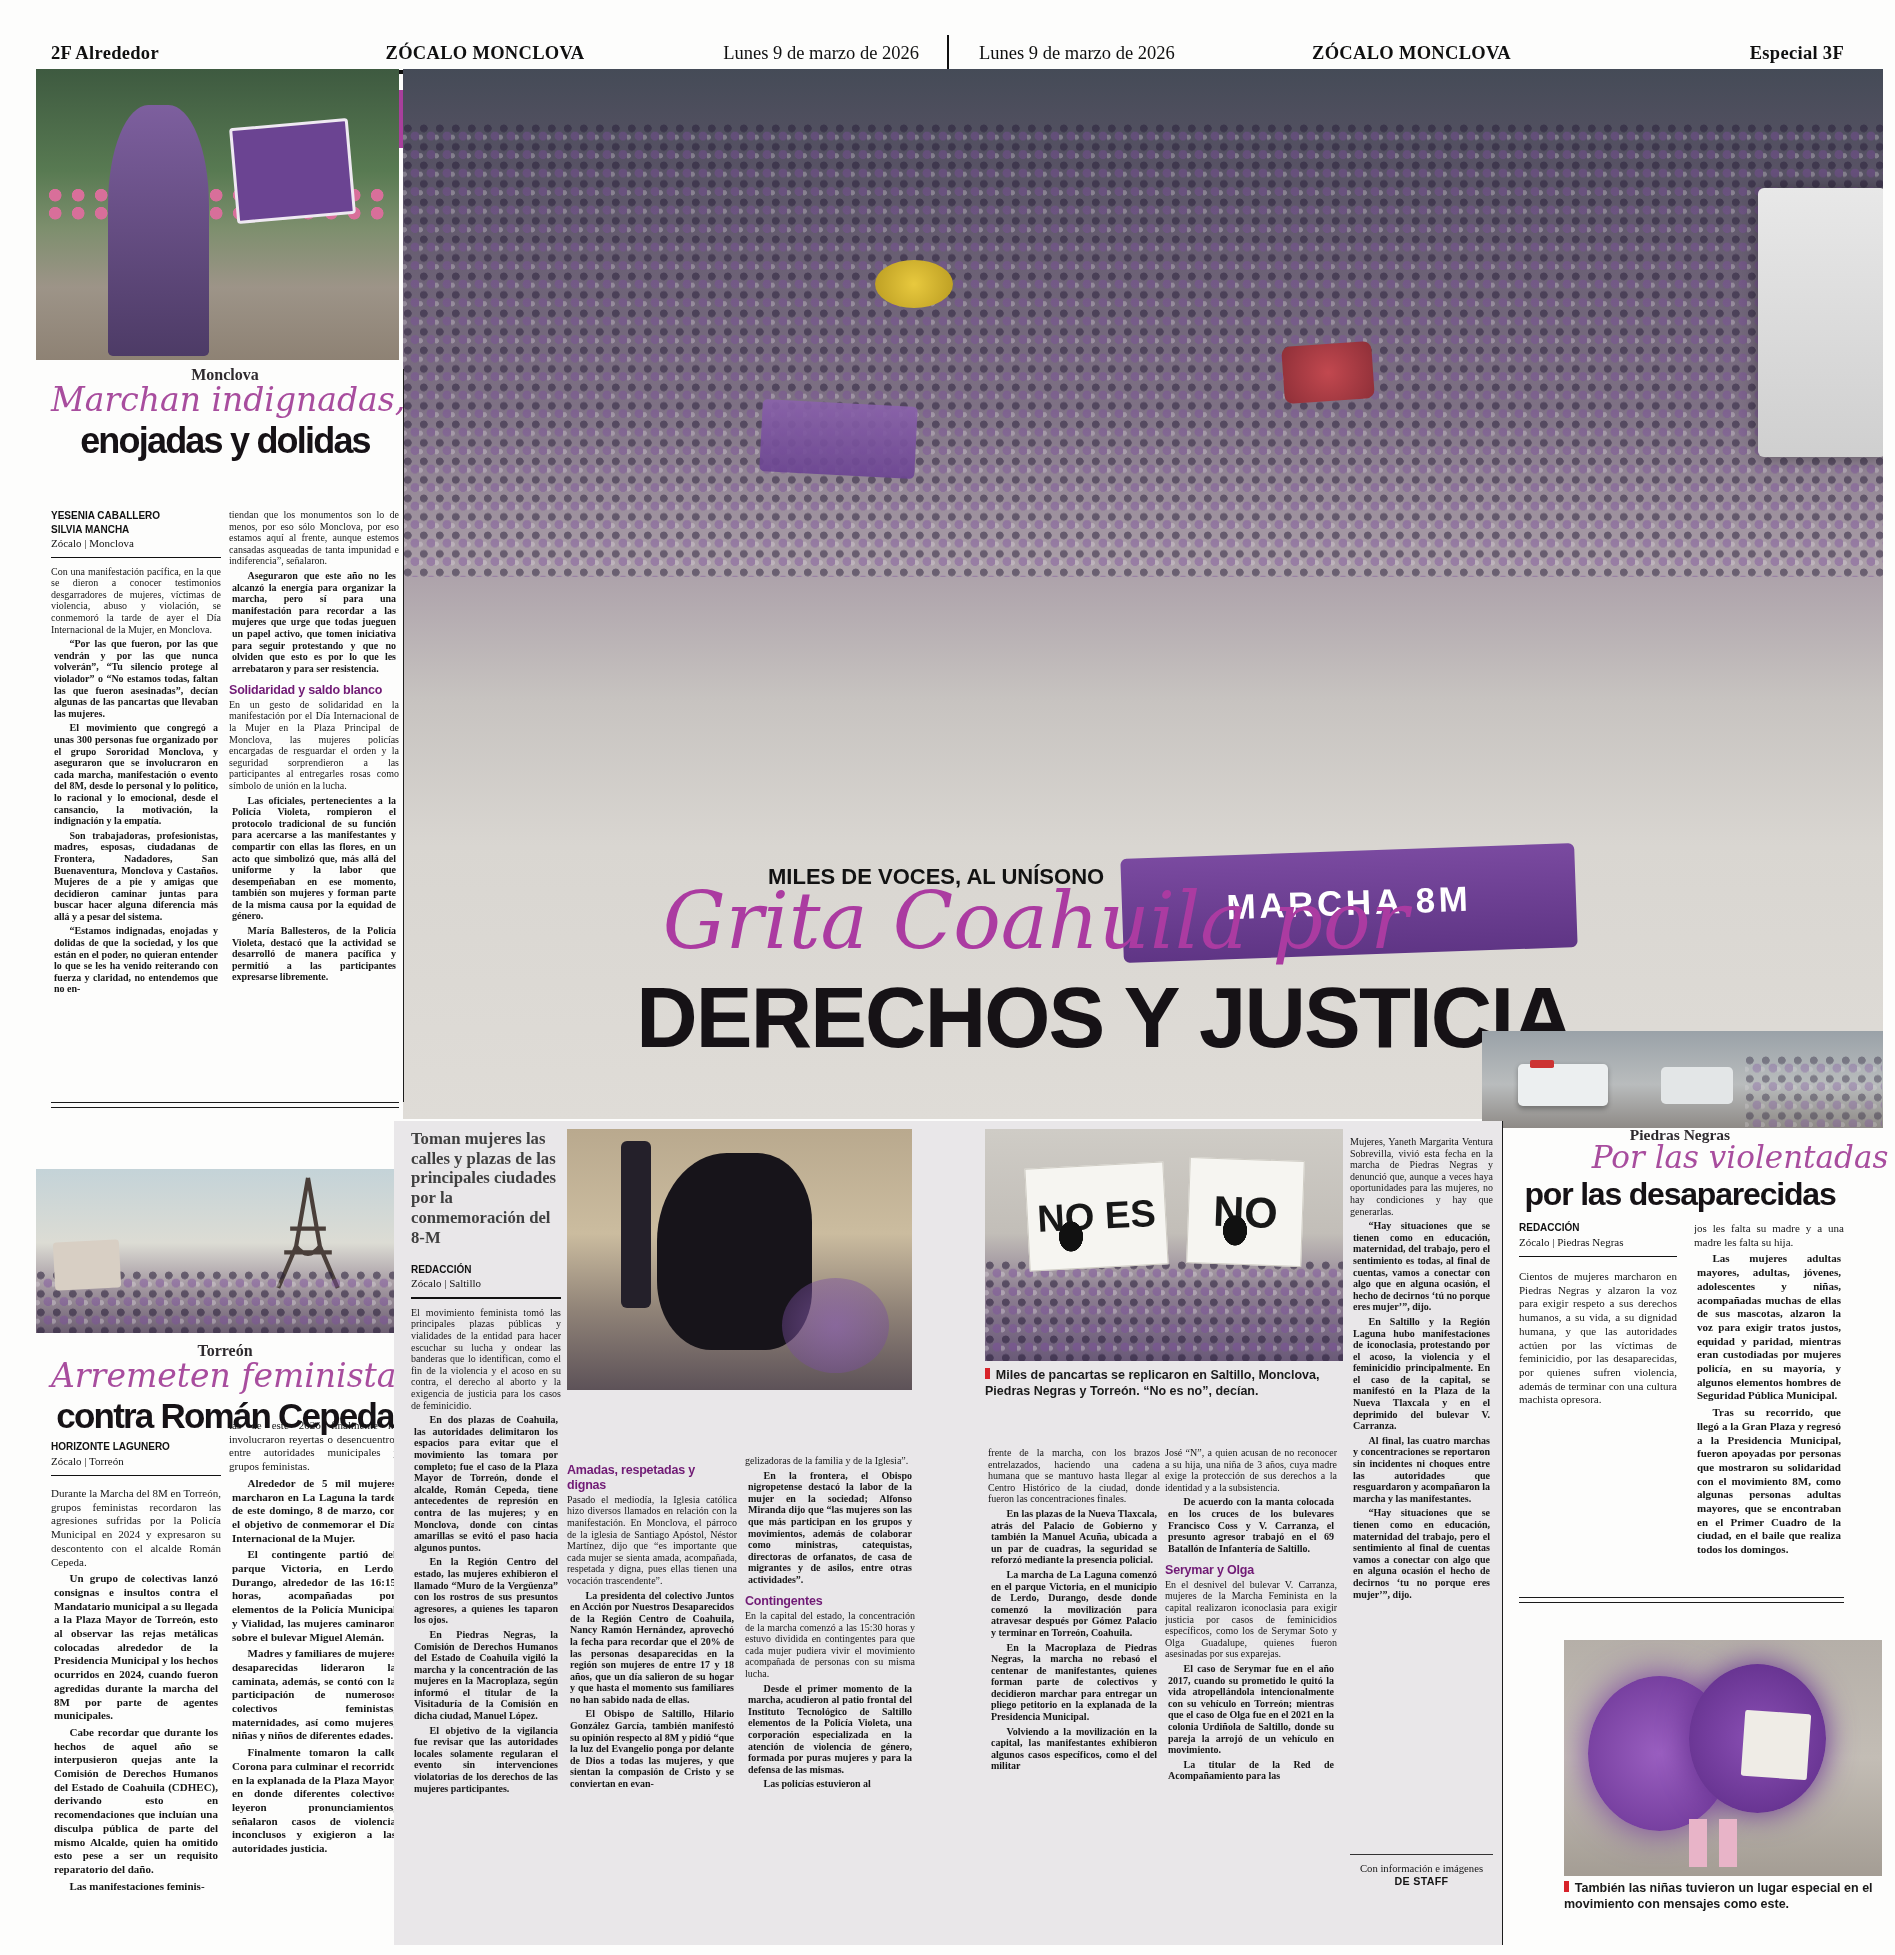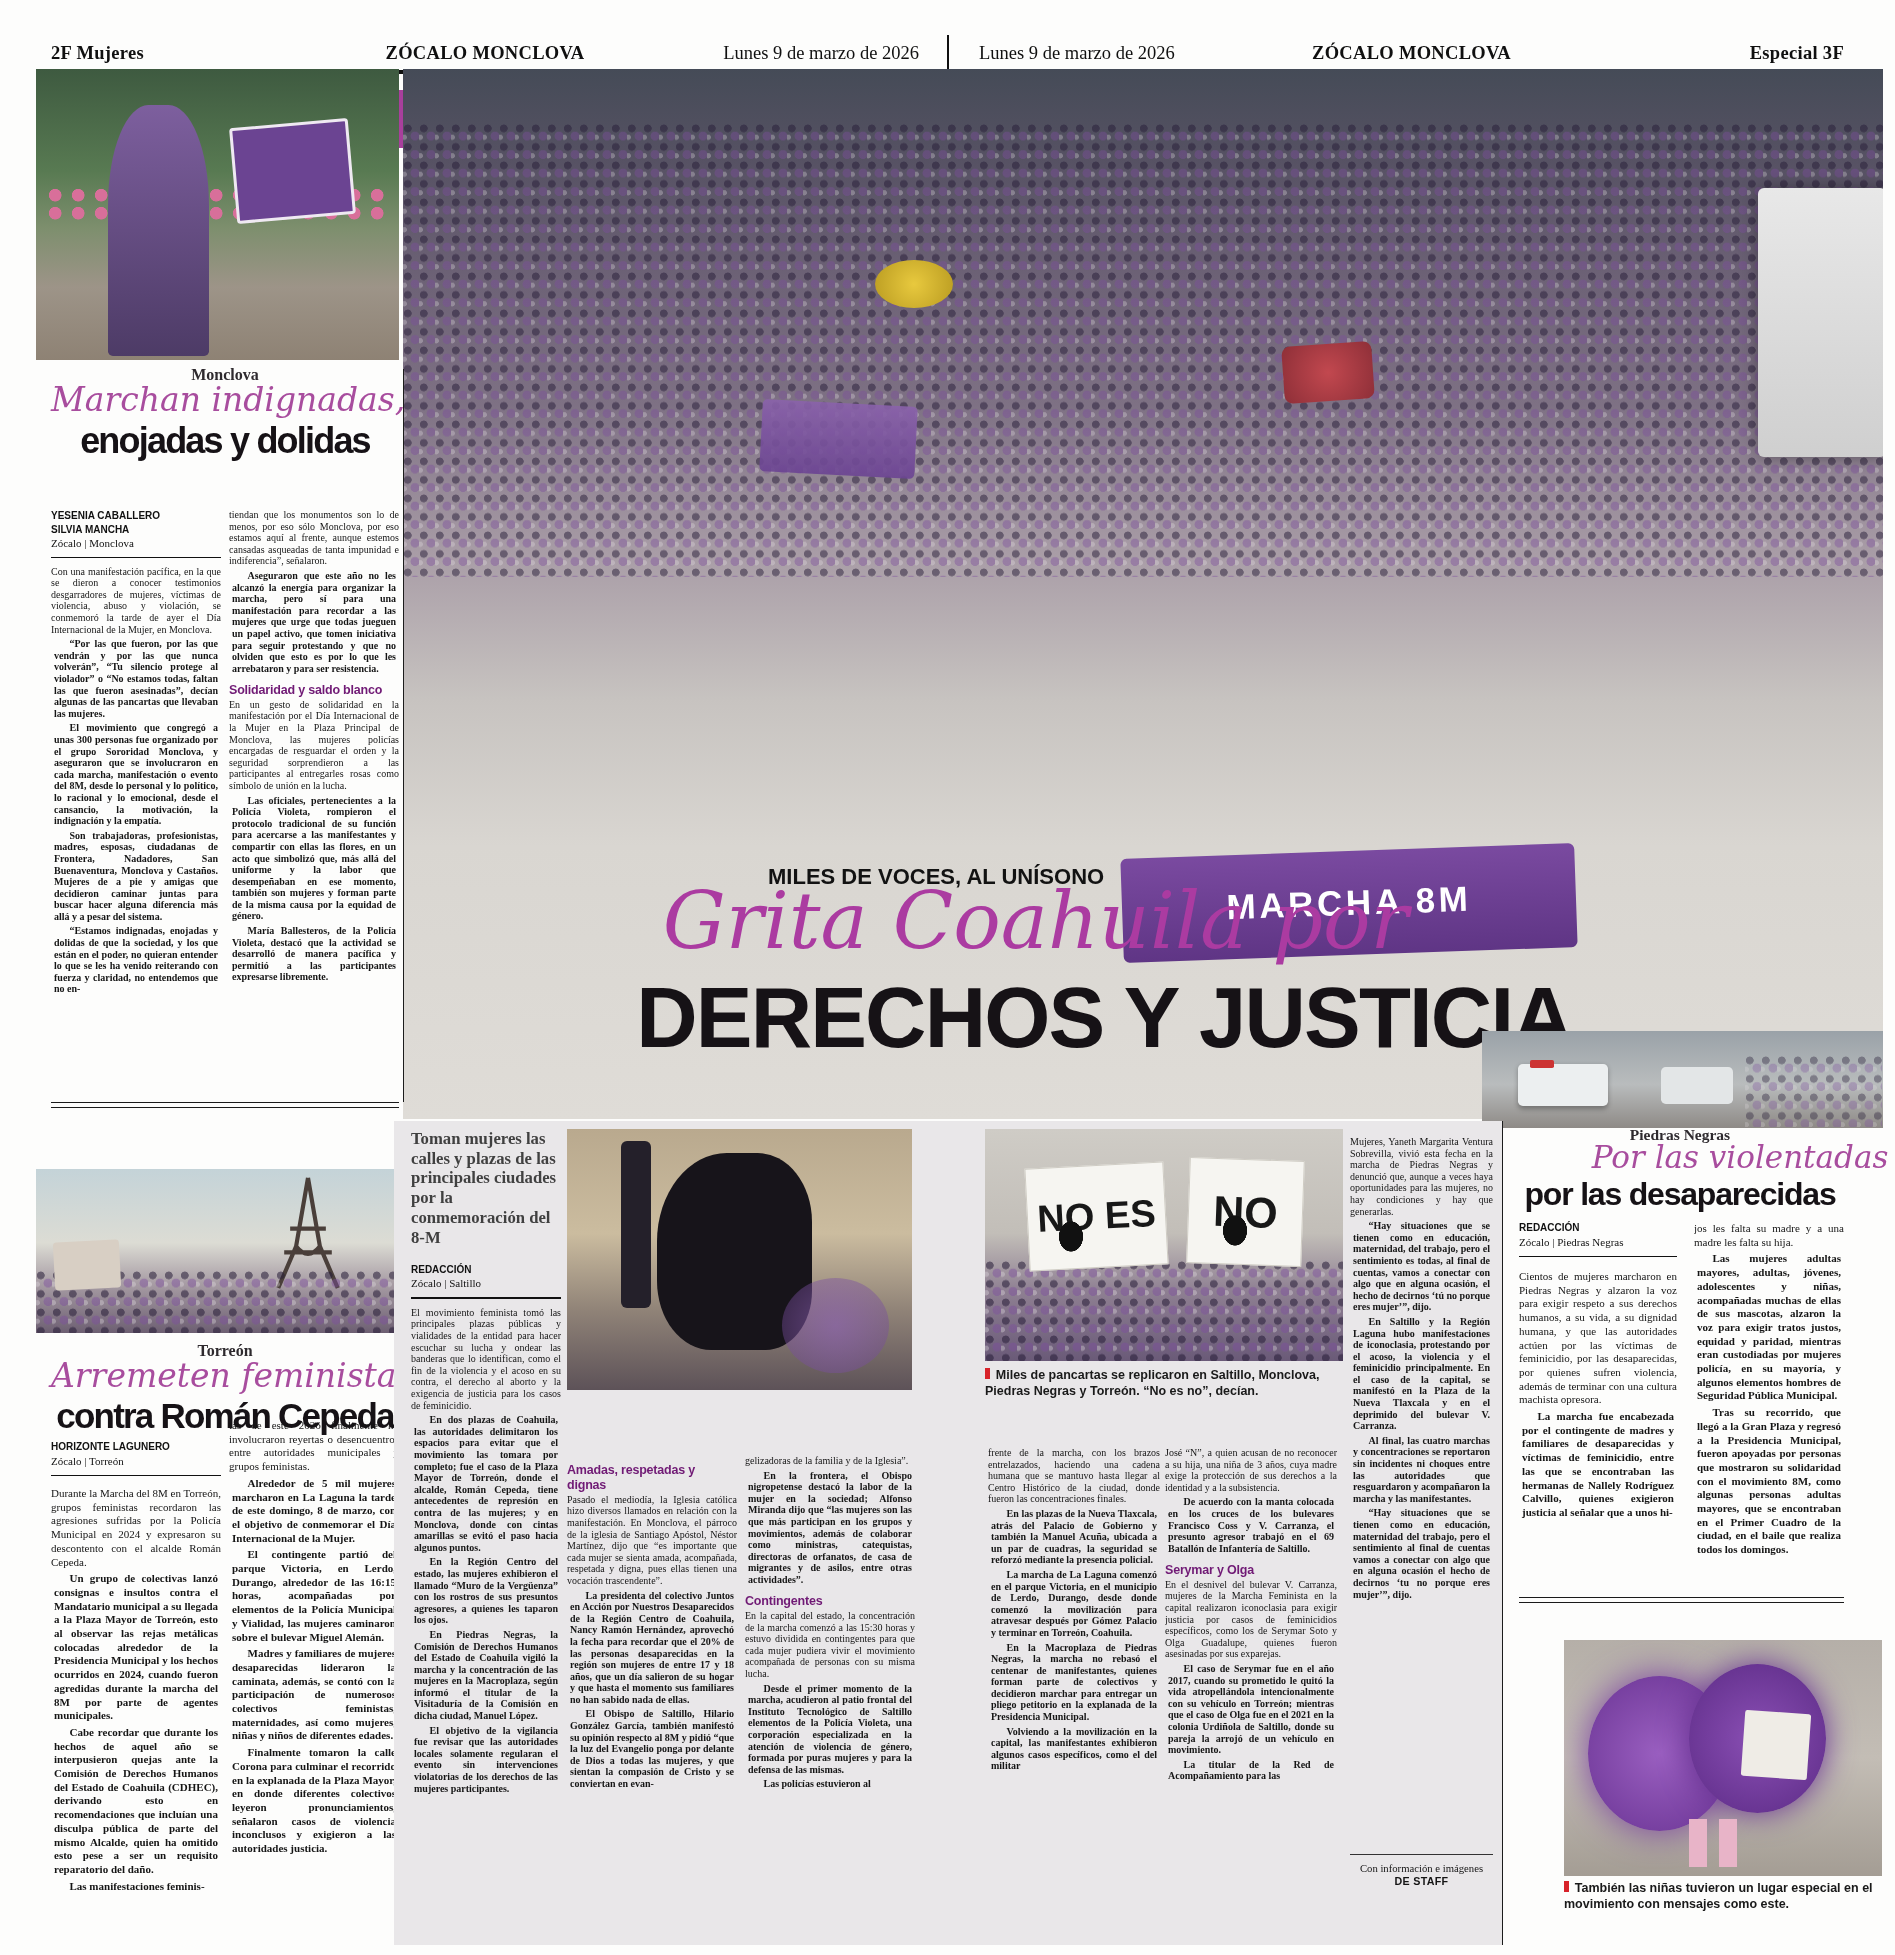--- a/index.html
+++ b/index.html
@@ -54,21 +54,21 @@
   .placard{background:#f6f5f1;border:0.6px solid #cfccc4;display:flex;align-items:center;justify-content:center;
            font-family:"Liberation Sans",sans-serif;font-weight:900;color:#181818;}
   .staffline{font-size:10.7px;line-height:14.3px;text-align:center;margin:0;}
   .staffbold{font-family:"Liberation Sans",sans-serif;font-weight:700;font-size:10.7px;text-align:center;margin:0;letter-spacing:0.3px;}
 </style>
 </head>
 <body>
 
 <div class="page">
 
-  <div class="abs hdrtxt hdrbold" style="left:51px;top:43px;">2F Mujeres</div>
+  <div class="abs hdrtxt hdrbold" style="left:51px;top:43px;">2F Alrededor</div>
   <div class="abs hdrtxt hdrbold" style="left:51px;top:43px;width:868px;text-align:center;">ZÓCALO MONCLOVA</div>
   <div class="abs hdrtxt" style="left:51px;top:43px;width:868px;text-align:right;">Lunes 9 de marzo de 2026</div>
   <div class="abs hdrtxt" style="left:979px;top:43px;">Lunes 9 de marzo de 2026</div>
   <div class="abs hdrtxt hdrbold" style="left:979px;top:43px;width:865px;text-align:center;">ZÓCALO MONCLOVA</div>
   <div class="abs hdrtxt hdrbold" style="left:979px;top:43px;width:865px;text-align:right;">Especial 3F</div>
   <div class="abs hdrrule" style="left:51px;top:70px;width:868px;"></div>
   <div class="abs hdrrule" style="left:979px;top:70px;width:865px;"></div>
   <div class="abs" style="left:947px;top:35px;width:2.4px;height:39px;background:#101010;"></div>
 
   <div class="abs banner" style="left:51px;top:90px;width:1794px;height:58px;"></div>
@@ -262,21 +262,20 @@
   <div class="abs scripthead" style="left:1576px;top:1140px;width:328px;font-size:31px;line-height:35px;">Por las violentadas</div>
   <div class="abs blackhead" style="left:1516px;top:1175px;width:328px;font-size:32px;line-height:38px;letter-spacing:-1.2px;">por las desaparecidas</div>
   <div class="abs" style="left:1519px;top:1221px;width:158px;">
     <p class="byname">REDACCIÓN</p>
     <p class="bycred">Zócalo | Piedras Negras</p>
     <div class="byrule"></div>
   </div>
   <div class="abs bodycol lg" style="left:1519px;top:1270px;width:158px;height:316px;overflow:hidden;">
     <div>
         <p class="p0">Cientos de mujeres marcharon en Piedras Negras y alzaron la voz para exigir respeto a sus derechos humanos, a su vida, a su dignidad humana, y que las autoridades actúen por las víctimas de feminicidio, por las desaparecidas, por quienes sufren violencia, además de terminar con una cultura machista opresora.</p>
-        <p class="p">La marcha fue encabezada por el contingente de madres y familiares de desaparecidas y víctimas de feminicidio, entre las que se encontraban las hermanas de Nallely Rodríguez Calvillo, quienes exigieron justicia al señalar que a unos hi-</p>
       </div>
   </div>
   <div class="abs bodycol lg" style="left:1694px;top:1222px;width:150px;height:365px;overflow:hidden;">
     <div>
         <p class="p0">jos les falta su madre y a una madre les falta su hija.</p>
         <p class="p">Las mujeres adultas mayores, adultas, jóvenes, adolescentes y niñas, acompañadas muchas de ellas de sus mascotas, alzaron la voz para exigir tratos justos, equidad y paridad, mientras eran custodiadas por mujeres policía, en su mayoría, y algunos elementos hombres de Seguridad Pública Municipal.</p>
         <p class="p">Tras su recorrido, que llegó a la Gran Plaza y regresó a la Presidencia Municipal, fueron apoyadas por personas que mostraron su solidaridad con el movimiento 8M, como algunas personas adultas mayores, que se encontraban en el Primer Cuadro de la ciudad, en el baile que realiza todos los domingos.</p>
       </div>
   </div>
   <div class="abs dblrule-a" style="left:1519px;top:1597px;width:325px;"></div>

